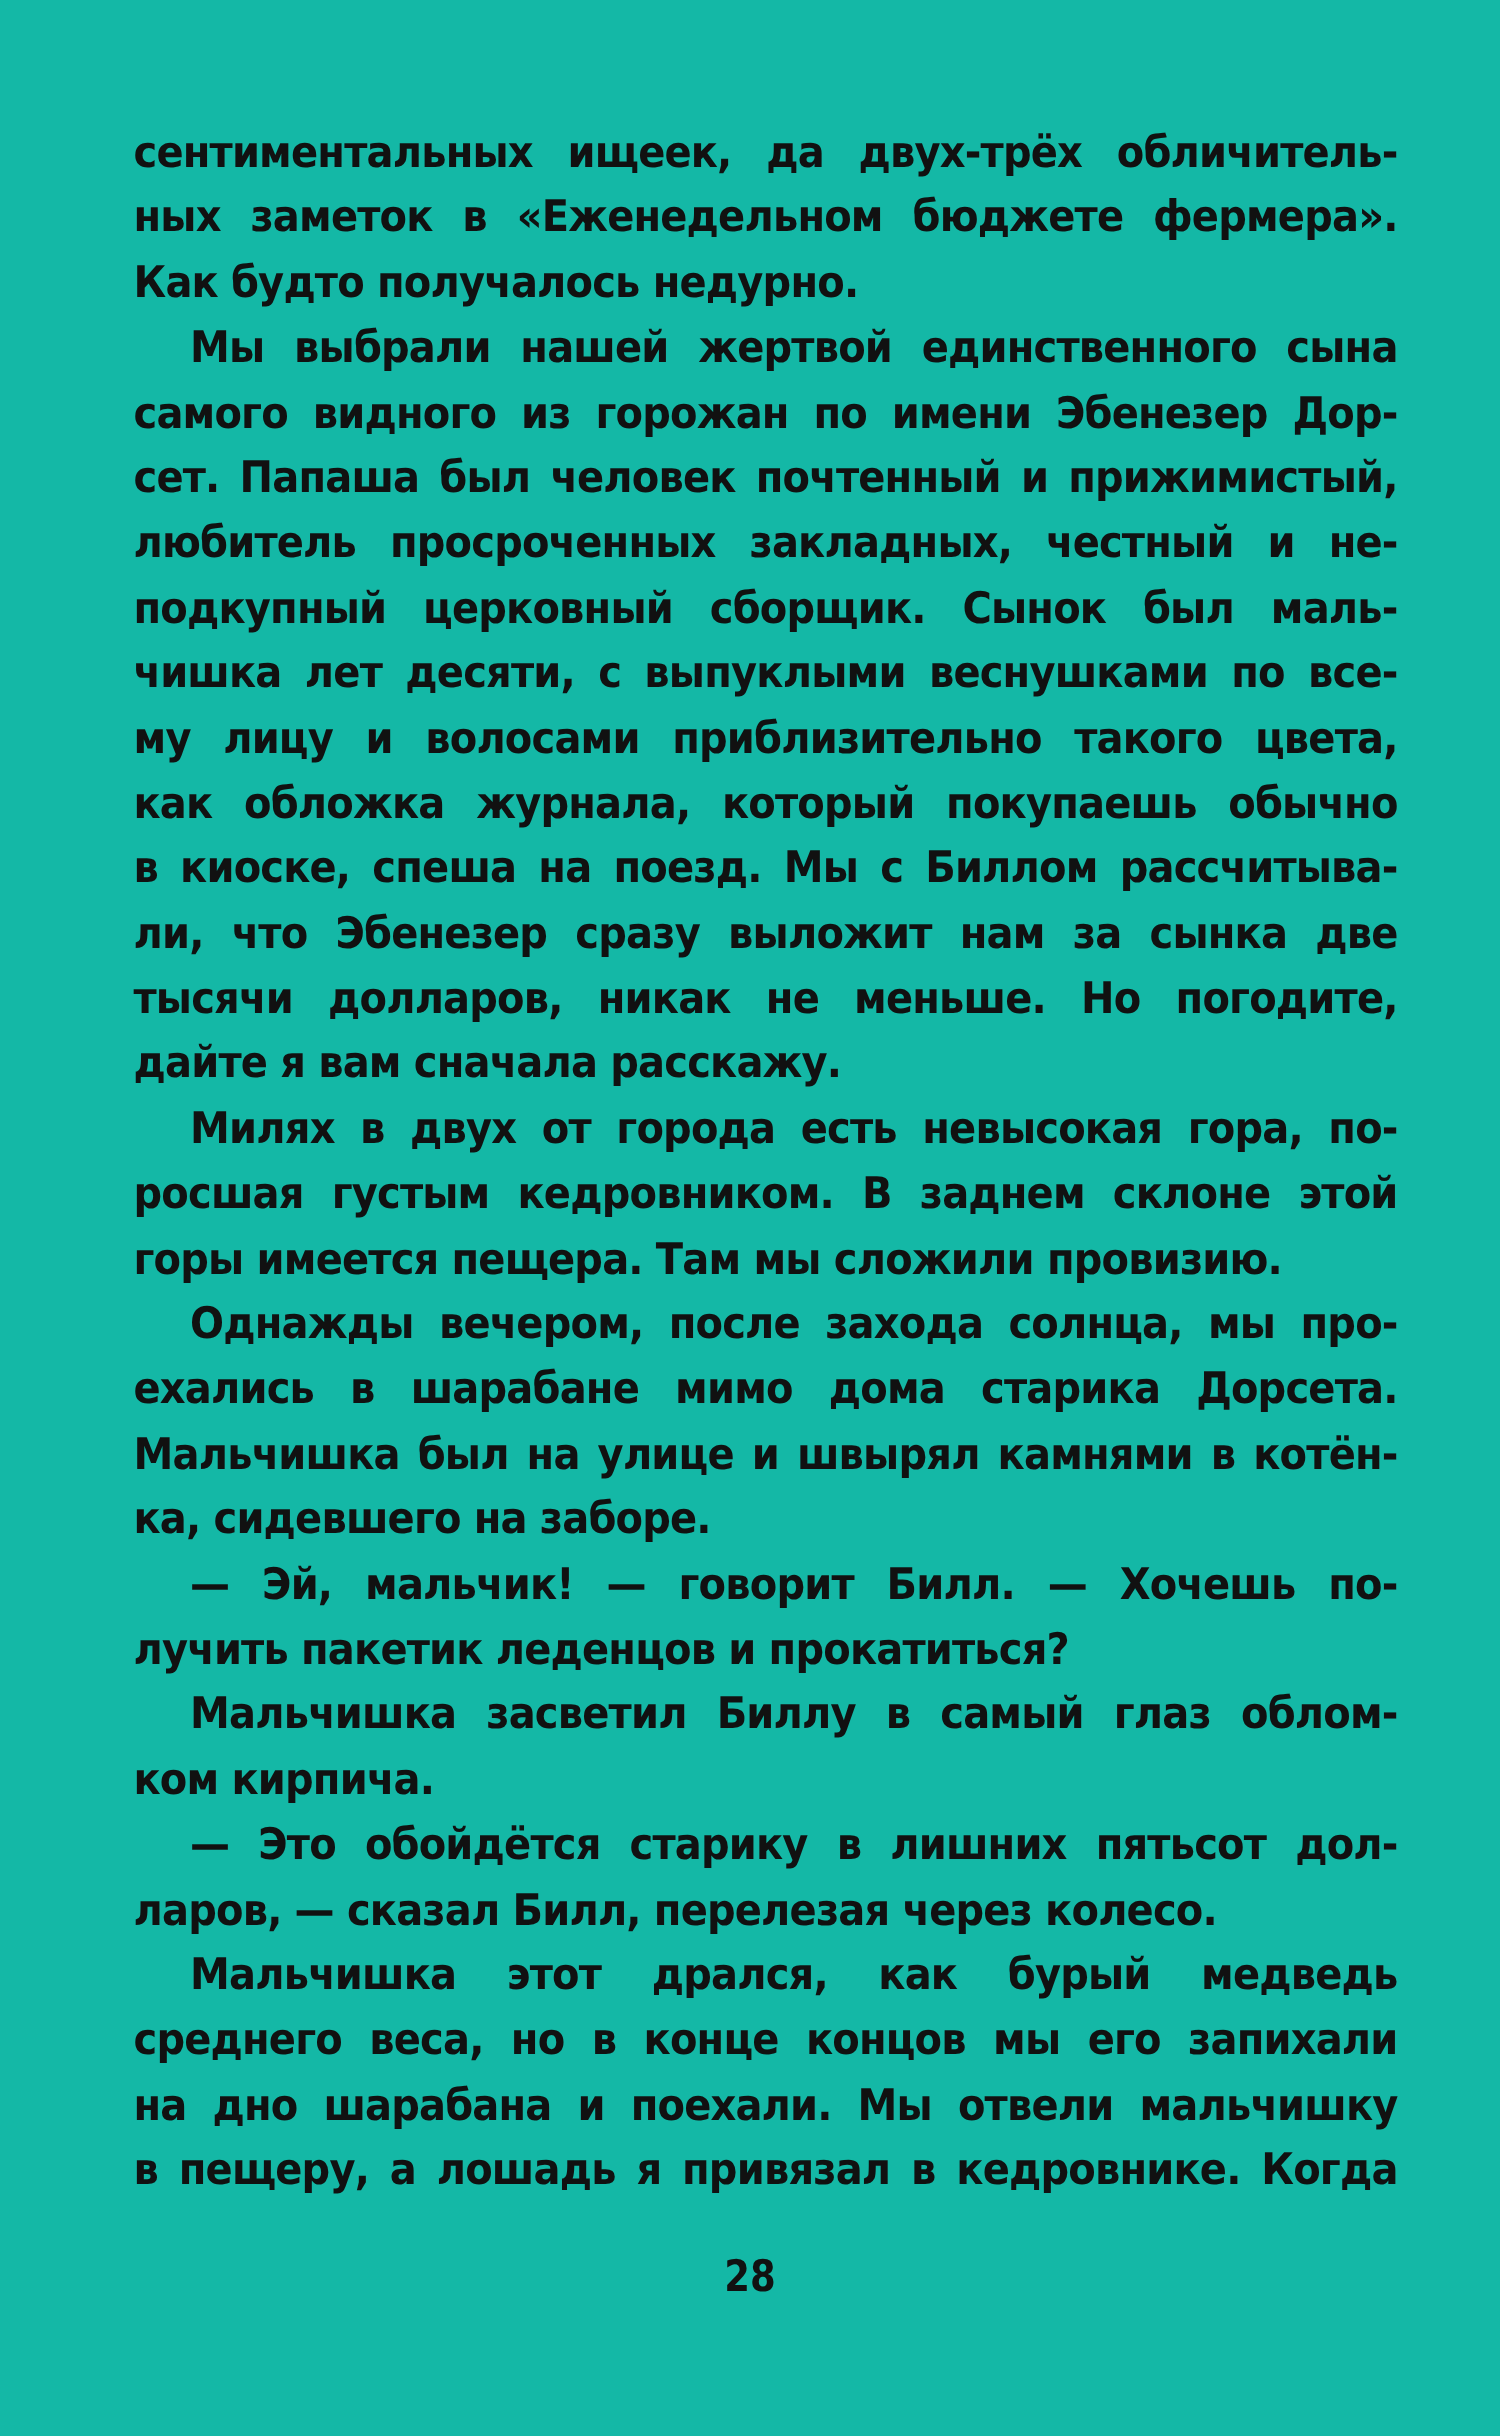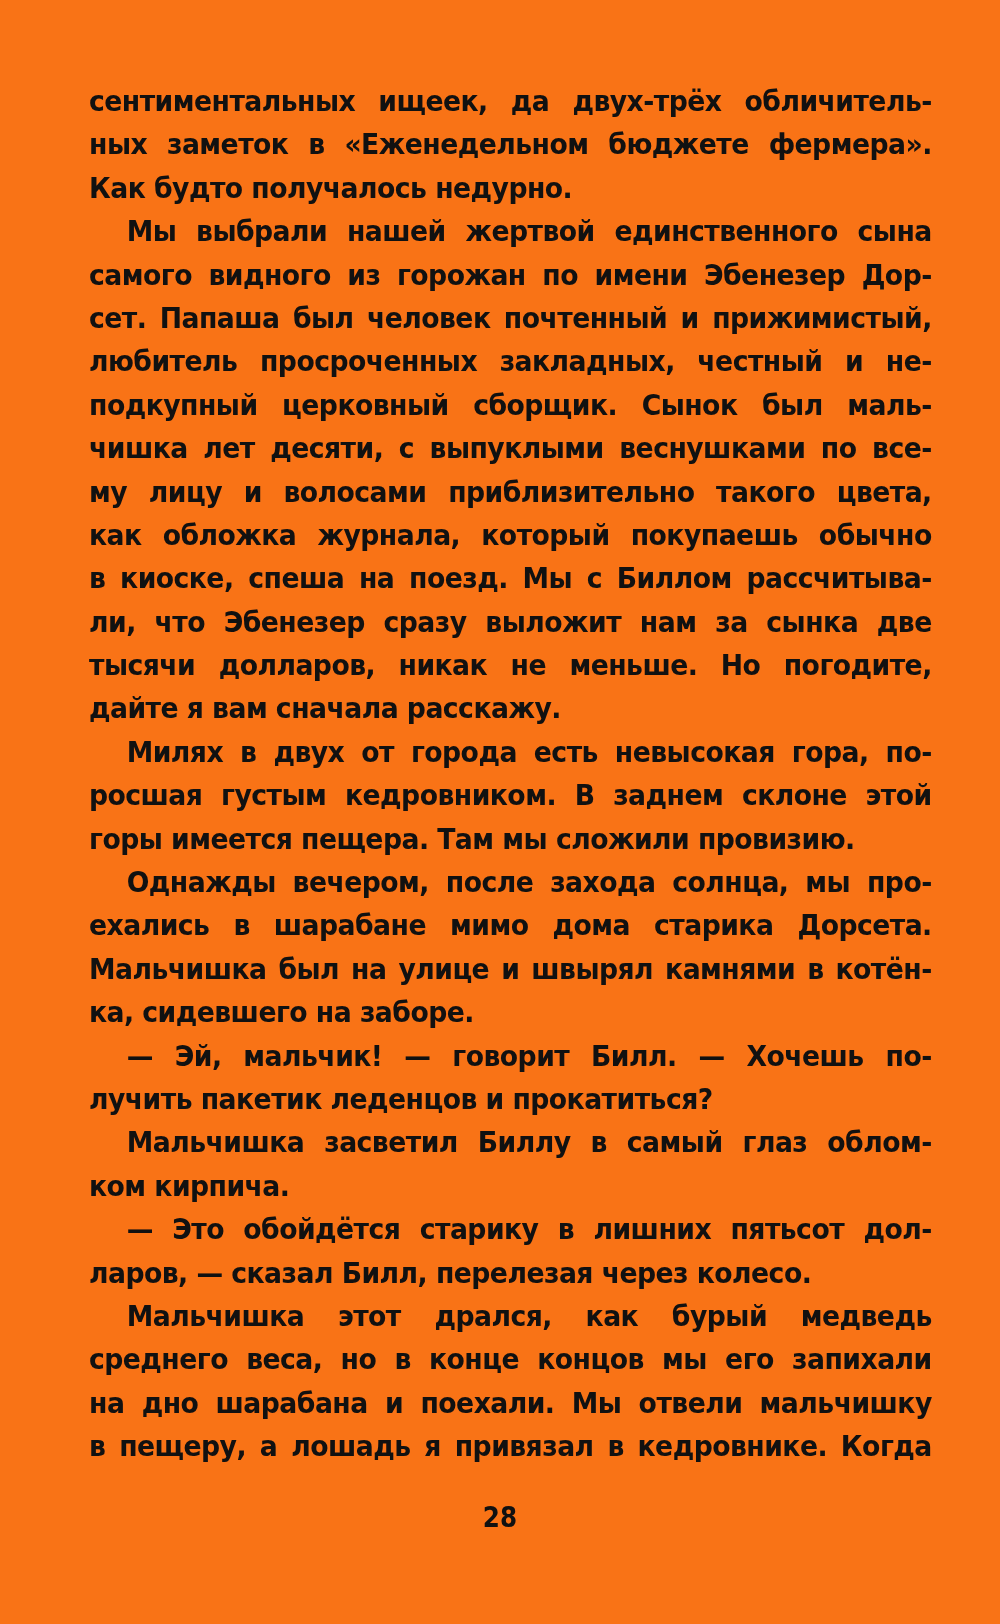--- a/index.html
+++ b/index.html
@@ -1,19 +1,19 @@
 <!DOCTYPE html>
 <html><head>
 <meta charset="utf-8">
 <style>
   html, body { margin: 0; padding: 0; background: #ffffff; }
   body { width: 1000px; height: 1624px; position: relative; overflow: hidden; }
   .page {
     position: absolute; left: 0; top: 0; width: 1000px; height: 1624px;
-    background: #f97316;
+    background: #14b8a6;
   }
   .text-block {
     position: absolute; left: 89px; top: 80px; width: 843px;
   }
   .line {
     display: block;
     height: 43.4px; line-height: 43.4px;
     font-family: "DejaVu Sans", sans-serif;
     font-size: 29px;
     font-weight: bold;

